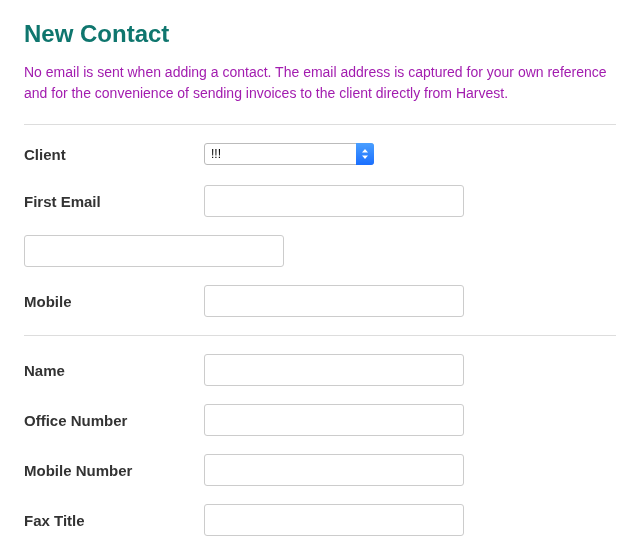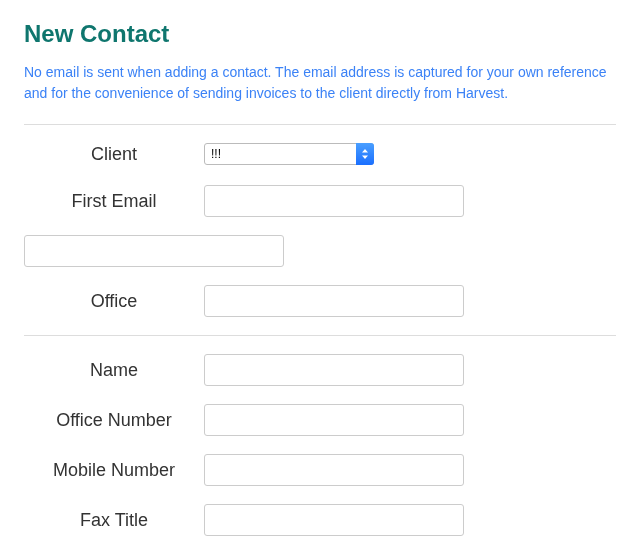--- a/index.html
+++ b/index.html
@@ -16,44 +16,43 @@
       width: 640px;
     }
     h1 {
       font-size: 24px;
       font-weight: 700;
       color: #0f766e;
       margin-bottom: 14px;
     }
     .description {
       font-size: 14px;
-      color: #3b82f6;
+      color: #a21caf;
       line-height: 1.5;
       margin-bottom: 20px;
     }
     hr {
       border: none;
       border-top: 1px solid #ddd;
       margin: 0 0 18px 0;
     }
     .form-row {
       display: flex;
       align-items: center;
       margin-bottom: 18px;
     }
     .form-row.select-row {
       margin-bottom: 20px;
     }
     .form-label {
       width: 180px;
       flex-shrink: 0;
-      font-size: 18px;
-      font-weight: 400;
+      font-size: 15px;
+      font-weight: 700;
       color: #333;
-      text-align: center;
     }
     .form-field {
       flex: 1;
     }
     .text-input {
       width: 260px;
       height: 32px;
       border: 1px solid #ccc;
       border-radius: 3px;
       padding: 6px 10px;
@@ -133,21 +132,21 @@
   </div>
 </div>
 
 <div class="form-row">
   <div class="form-field">
     <input type="text" class="text-input" value="" style="">
   </div>
 </div>
 
 <div class="form-row">
-  <label class="form-label">Office</label>
+  <label class="form-label">Mobile</label>
   <div class="form-field">
     <input type="text" class="text-input" value="" style="">
   </div>
 </div>
 
 <hr class="section-divider">
 
 <div class="form-row">
   <label class="form-label">Name</label>
   <div class="form-field">

